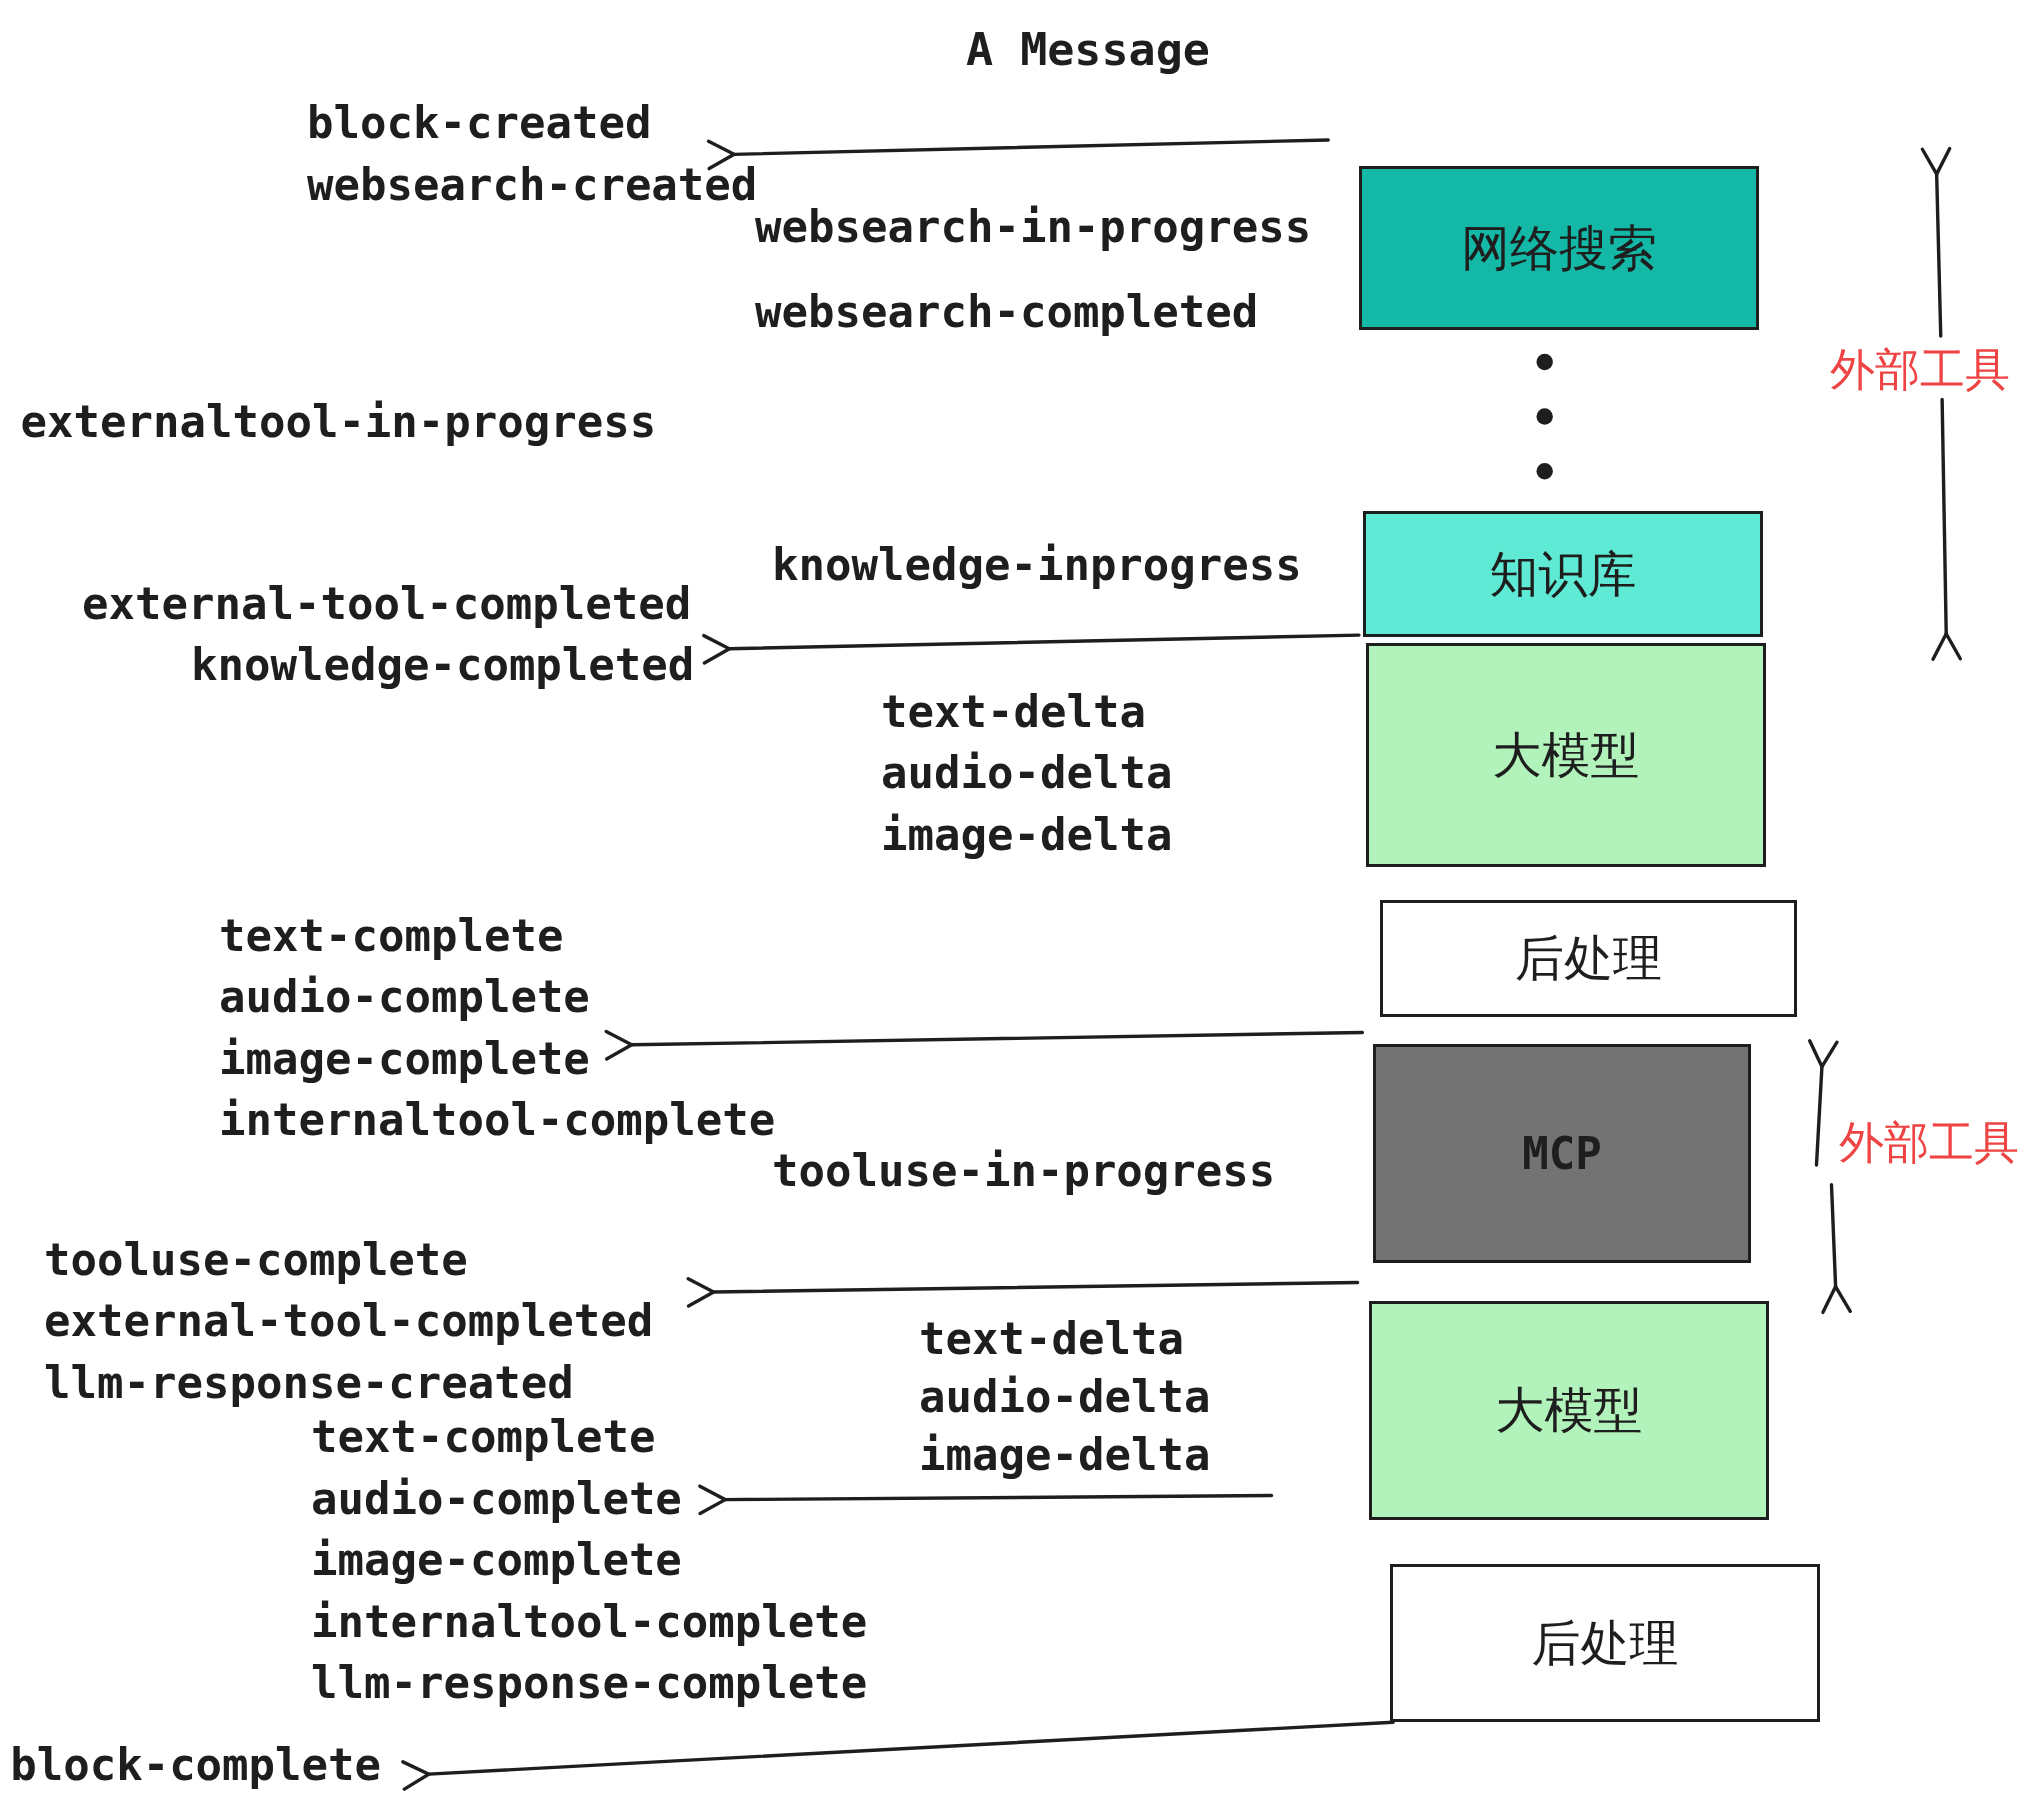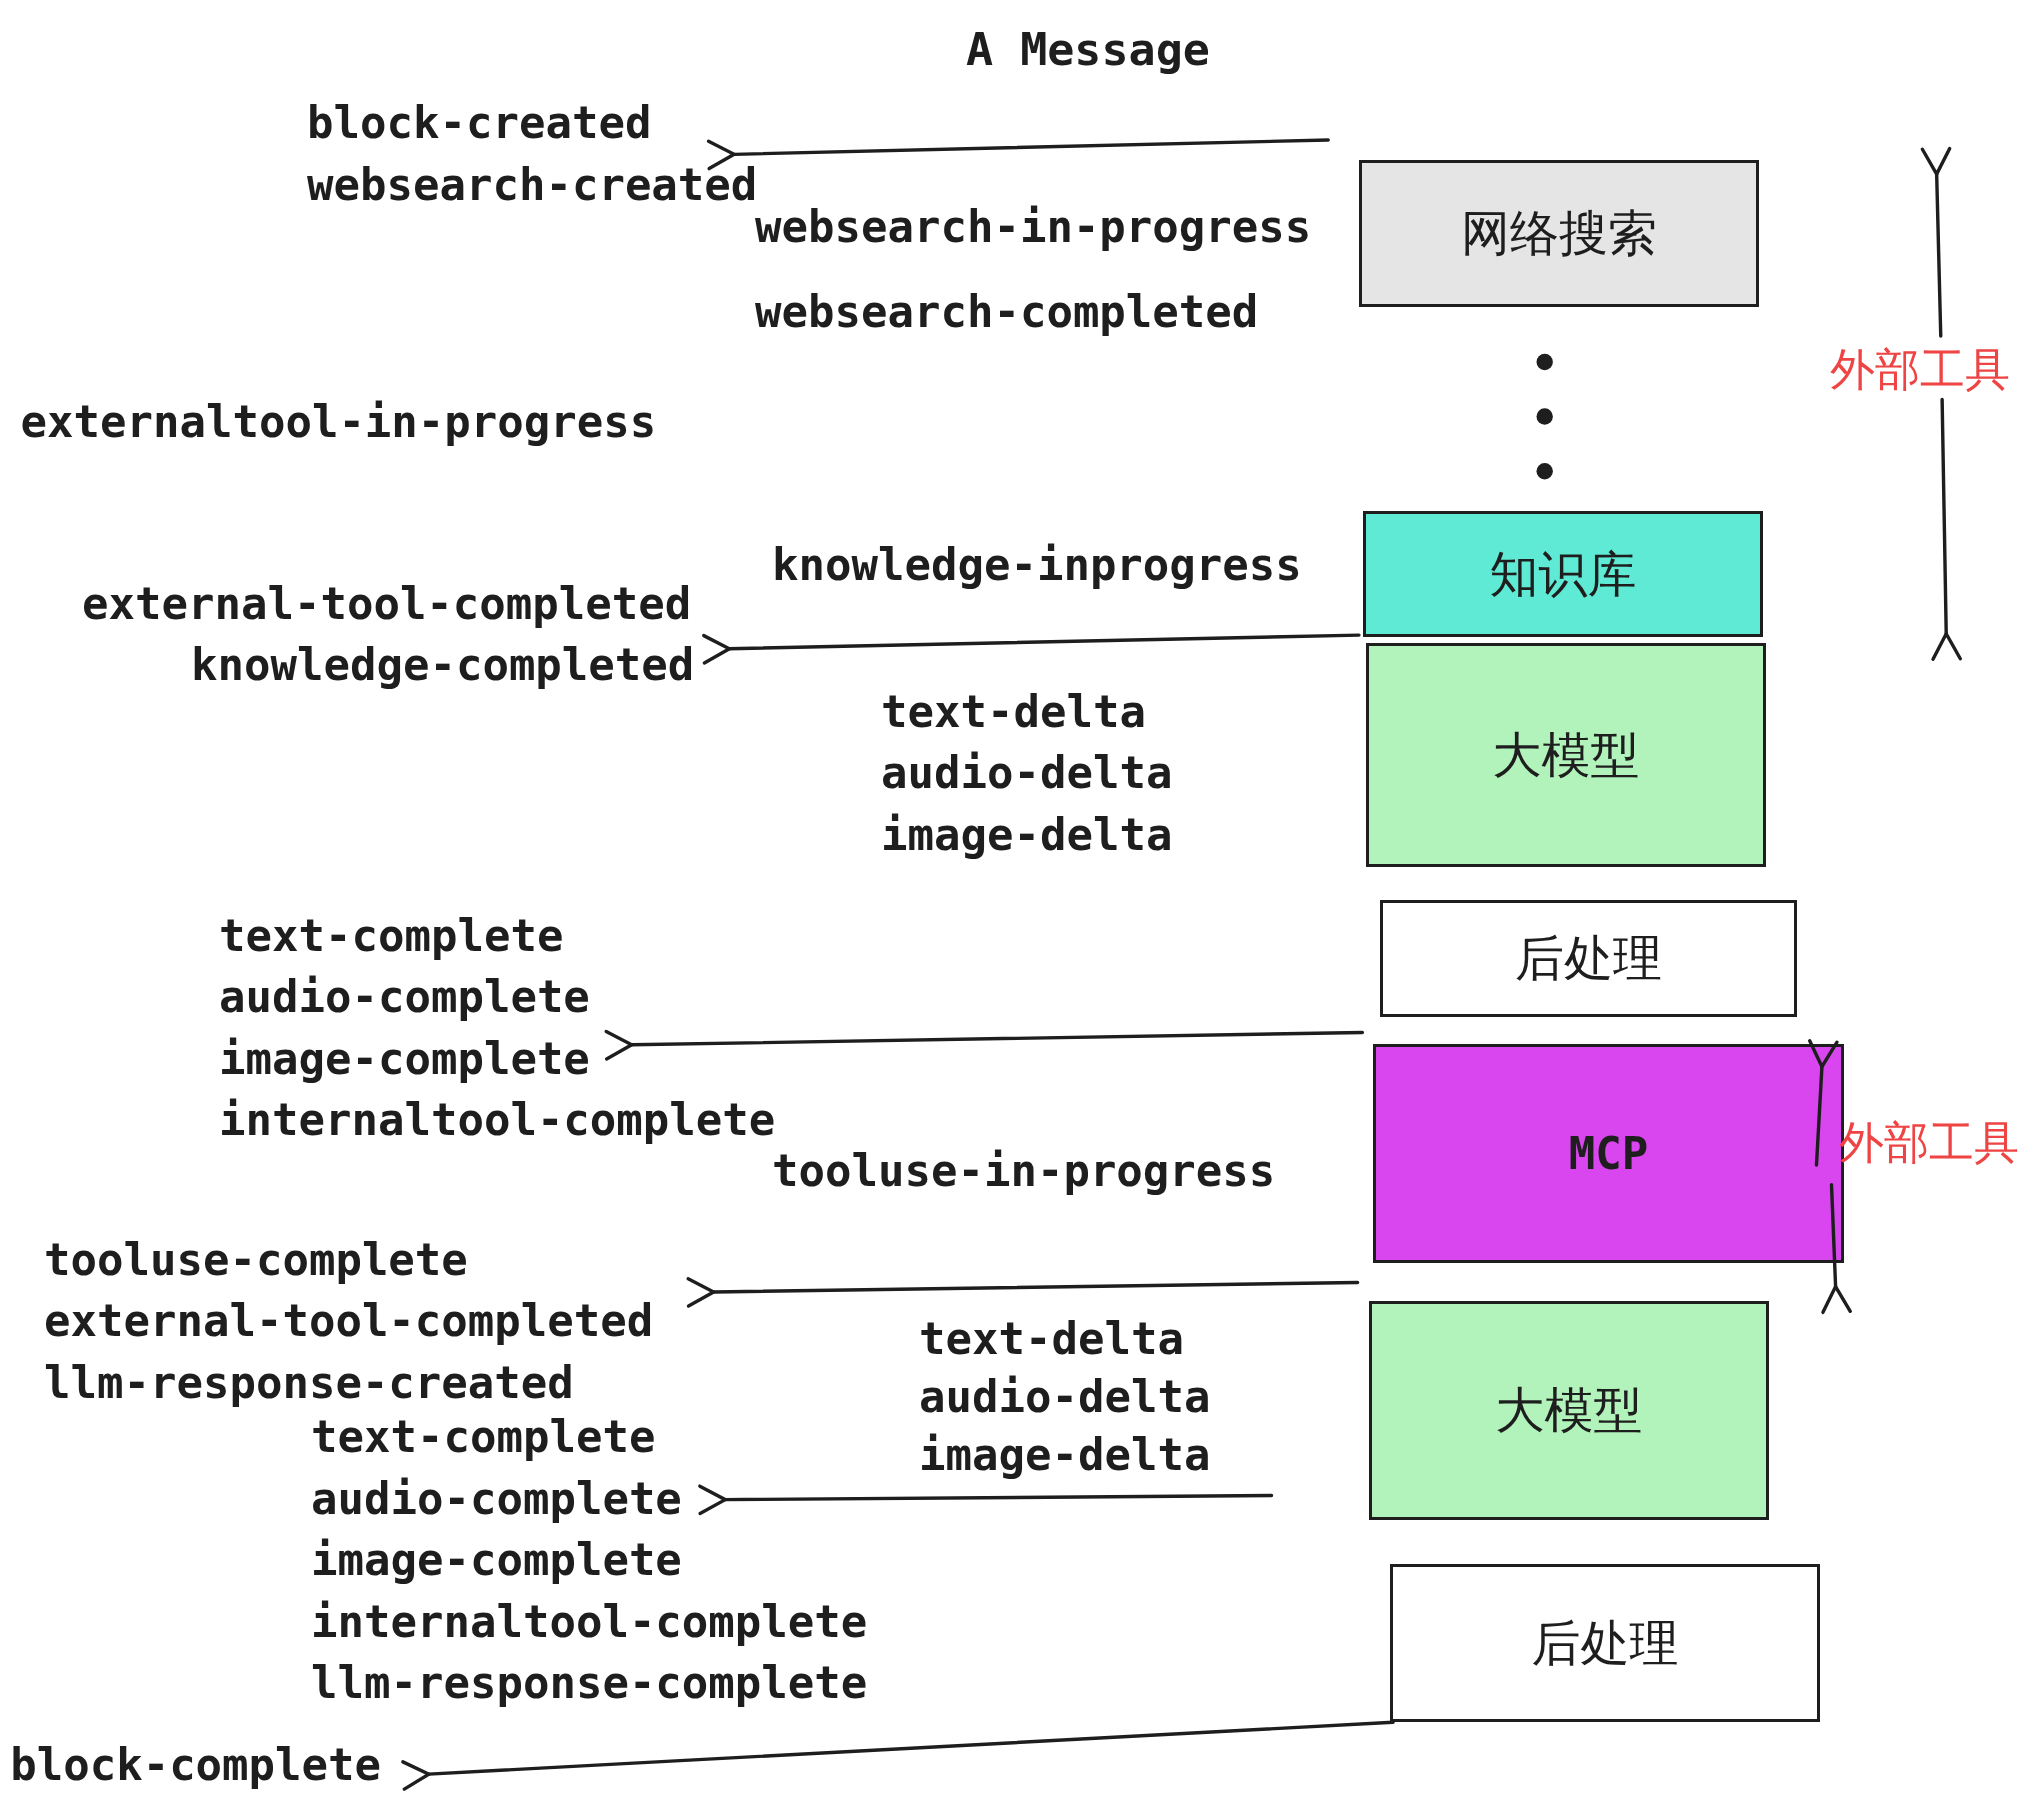--- a/index.html
+++ b/index.html
@@ -43,25 +43,25 @@
   <div class="ev" style="left:919px;top:1317px">text-delta</div>
   <div class="ev" style="left:919px;top:1375px">audio-delta</div>
   <div class="ev" style="left:919px;top:1433px">image-delta</div>
   <div class="ev" style="left:311px;top:1415px">text-complete</div>
   <div class="ev" style="left:311px;top:1477px">audio-complete</div>
   <div class="ev" style="left:311px;top:1538px">image-complete</div>
   <div class="ev" style="left:311px;top:1600px">internaltool-complete</div>
   <div class="ev" style="left:311px;top:1661px">llm-response-complete</div>
   <div class="ev" style="left:10.2px;top:1743px">block-complete</div>
 
-  <div class="box" style="left:1359px;top:160px;width:400px;height:147px;background:#e5e5e5">网络搜索</div>
+  <div class="box" style="left:1359px;top:166px;width:400px;height:164px;background:#14b8a6">网络搜索</div>
   <div class="box" style="left:1363px;top:511px;width:400px;height:126px;background:#5eead4">知识库</div>
   <div class="box" style="left:1366px;top:643px;width:400px;height:224px;background:#b2f2bb">大模型</div>
   <div class="box" style="left:1380px;top:900px;width:417px;height:117px;background:#ffffff">后处理</div>
-  <div class="box mono" style="left:1373px;top:1044px;width:471px;height:219px;background:#d946ef">MCP</div>
+  <div class="box mono" style="left:1373px;top:1044px;width:378px;height:219px;background:#737373">MCP</div>
   <div class="box" style="left:1369px;top:1301px;width:400px;height:219px;background:#b2f2bb">大模型</div>
   <div class="box" style="left:1390px;top:1564px;width:430px;height:158px;background:#ffffff">后处理</div>
 
   <div class="cjk" style="left:1830px;top:347px">外部工具</div>
   <div class="cjk" style="left:1839px;top:1120px">外部工具</div>
 
   <svg class="overlay" width="2035" height="1796" viewBox="0 0 2980 2630" aria-hidden="true">
     <defs>
       <marker id="ah" markerUnits="userSpaceOnUse" markerWidth="60" markerHeight="60" refX="8" refY="25" orient="auto">
         <path d="M45,5 L8,25 L45,45" fill="none" stroke="#1e1e1e" stroke-width="5" stroke-linecap="round"></path>

